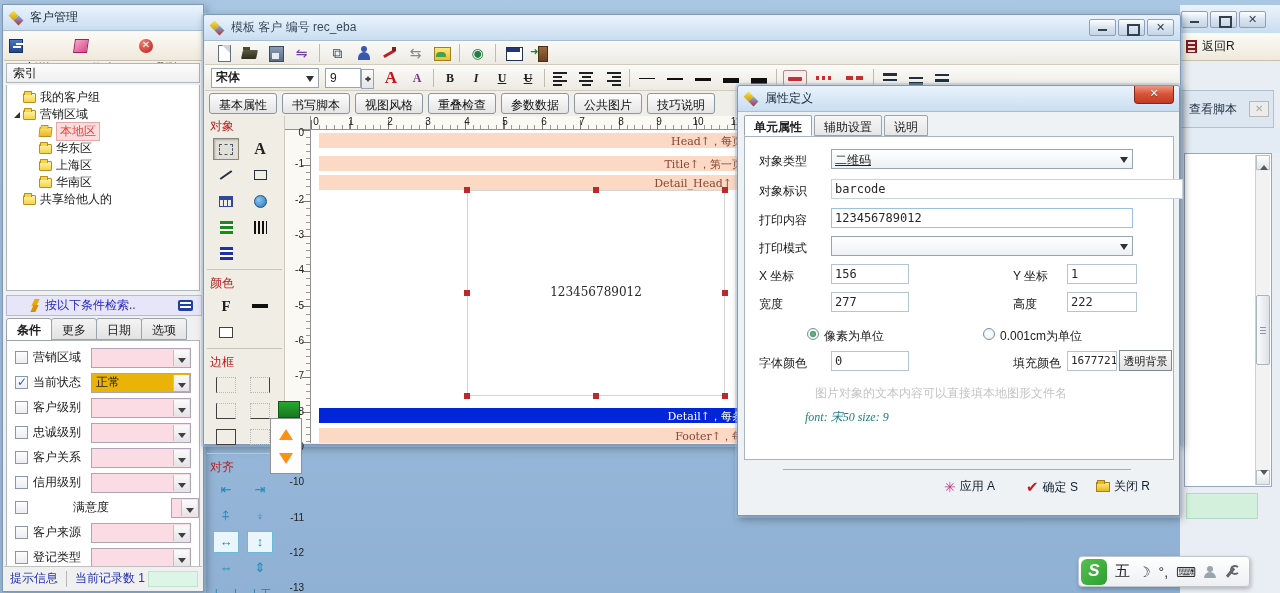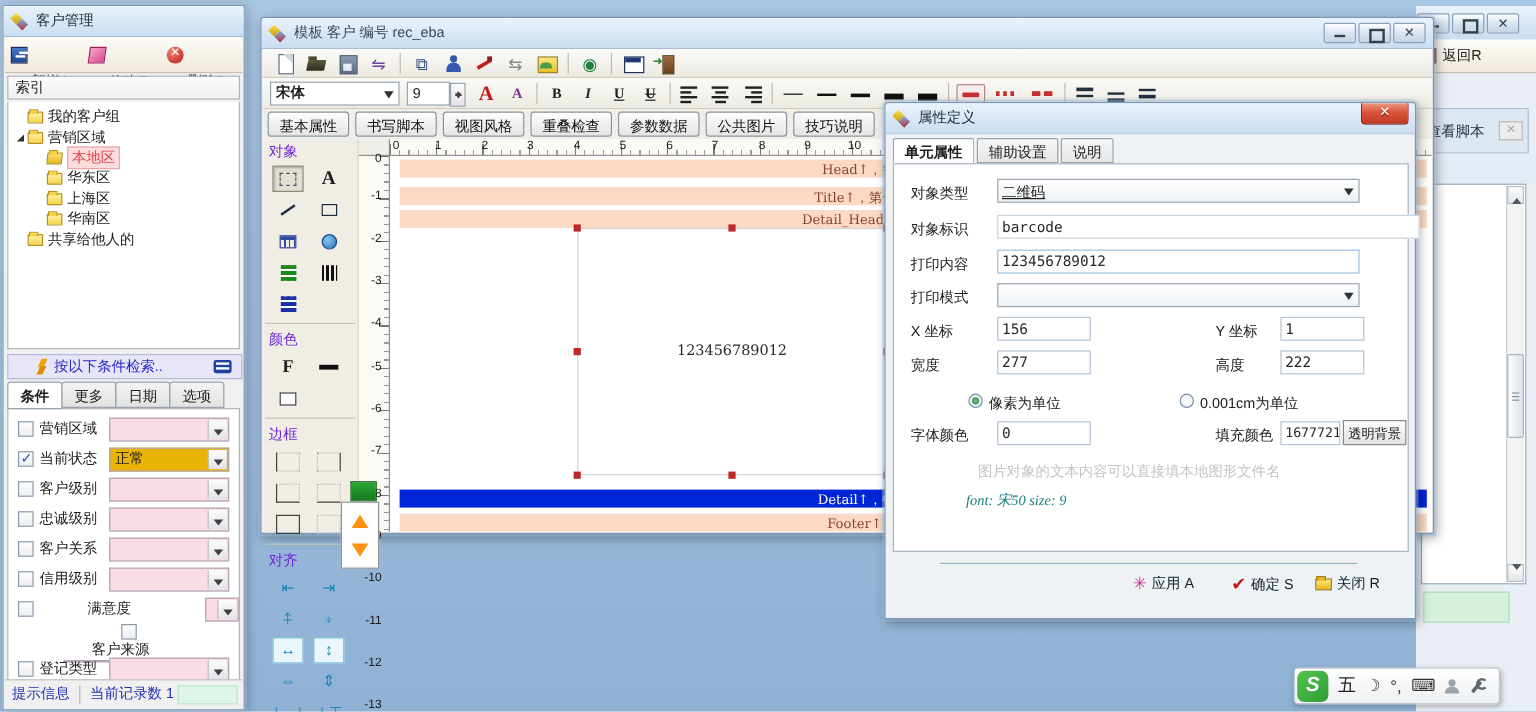--- a/index.html
+++ b/index.html
@@ -68,21 +68,21 @@
   .dd { position:relative; width:100px; height:20px; border:1px solid #B0A4B4; background:#FBDCE4; display:flex; align-items:center; padding-left:4px;}
   .dd.white { background:#eab308;}
   .dd .arrow { position:absolute; right:1px; top:1px; bottom:1px; width:16px; background:linear-gradient(#FBFBFB,#E4E4E8); border-left:1px solid #C0C0C8;}
   .dd .arrow::after{ content:""; position:absolute; left:4px; top:8px; border:4px solid transparent; border-top:5px solid #404040;}
   #lp-status { position:absolute; left:1px; right:1px; bottom:1px; height:24px; background:#F0F0F0; border-top:1px solid #C0C0C0;
       display:flex; align-items:center; color:#2030B0;}
   .st-sep { width:1px; height:16px; background:#B8B8B8; margin:0 8px;}
   .st-green { position:absolute; right:4px; top:4px; width:50px; height:16px; background:#DCF5E6; border:1px solid #BFE4CE;}
 
   
-  #win-editor { left:203px; top:14px; width:978px; height:431px;margin-left:14px;}
+  #win-editor { left:203px; top:14px; width:978px; height:431px;}
   #ed-tb1 { position:absolute; left:1px; right:1px; top:26px; height:24px; background:linear-gradient(#FAFAF8,#ECEAE2);
       border-bottom:1px solid #D0CCC0; display:flex; align-items:center; gap:9px; padding-left:10px;}
   .tsep { width:1px; height:18px; background:#C0BCB0; }
   .ti { width:17px; height:16px; position:relative; flex:none;}
   .ti-page::before{content:"";position:absolute;left:3px;top:0;width:11px;height:15px;background:#fff;border:1px solid #607080;}
   .ti-page::after{content:"";position:absolute;right:2px;top:0;border:4px solid #CBD4DC;border-left-color:transparent;border-bottom-color:transparent;}
   .ti-open::before{content:"";position:absolute;left:1px;top:5px;width:15px;height:9px;background:linear-gradient(#5A5A40,#2E2E1C);border-radius:1px;transform:skewX(-12deg);}
   .ti-open::after{content:"";position:absolute;left:2px;top:2px;width:7px;height:3px;background:#4A4A30;}
   .ti-save::before{content:"";position:absolute;left:2px;top:1px;width:13px;height:14px;background:linear-gradient(#8C9CB4,#5A6C88);border:1px solid #3A4A60;}
   .ti-save::after{content:"";position:absolute;left:5px;bottom:2px;width:7px;height:6px;background:#E8ECF0;}
@@ -113,21 +113,21 @@
   .redic.sel { border:1px solid #B08888; border-radius:2px; background:#F6ECEC;}
   .red-bar{position:absolute; left:4px; right:4px; top:6px; height:4px; background:#C83030; border-radius:1px;}
   .red-dots i{position:absolute; top:6px; width:3px; height:4px; background:#C83030;}
   .red-dash i{position:absolute; top:6px; width:7px; height:4px; background:#C83030;}
   .dist i{position:absolute; left:3px; height:2px; background:#203040;}
   #ed-tabs { position:absolute; left:1px; right:1px; top:76px; height:25px; background:#F0EEE8; display:flex; gap:5px; padding:2px 0 0 4px;}
   .ed-tab { height:21px; padding:3px 9px 0; background:linear-gradient(#FDFDFD,#E4E4E4); border:1px solid #8A96A2; border-radius:3px; color:#101010;}
 
   
   #palette { position:absolute; left:1px; top:101px; width:80px; bottom:1px; background:#F0EDE5; border-right:1px solid #CFCABE; }
-  .pal-lbl { padding:2px 0 1px 5px; color:#6d28d9;}
+  .pal-lbl { padding:2px 0 1px 5px; color:#b91c1c;}
   .pal-hr { height:1px; background:#C8C4B8; margin:3px 2px;}
   .pal-grid { display:flex; flex-wrap:wrap; gap:4px 8px; padding:2px 0 2px 8px; width:76px;}
   .pal-btn { width:26px; height:22px; background:#F6F4EE; border:1px solid #BCB8AC; display:flex; align-items:center; justify-content:center; position:relative;}
   .pal-btn.pressed { background:#E2DFD6; border-color:#8A867A; box-shadow:inset 1px 1px 2px rgba(0,0,0,.25);}
   .g-select{width:14px;height:11px;border:1px dashed #505868;}
   .g-line{width:14px;height:2px;background:#203040;transform:rotate(-35deg);}
   .g-rect{width:13px;height:10px;border:1px solid #203040;}
   .g-table{width:14px;height:11px;border:1px solid #3048A0;background:
      linear-gradient(#3048A0 0 3px, transparent 3px),
      repeating-linear-gradient(90deg,transparent 0 3px,#3048A0 3px 4px);}
@@ -400,21 +400,21 @@
           </span>
       </div>
       <div class="f-row" style="top:154px;gap:40px;">
         <span class="cb"></span>
         <span class="f-lbl">满意度</span>
         <span class="dd">
             <span></span>
             <span class="arrow"></span>
           </span>
       </div>
-      <div class="f-row" style="top:179px;flex-direction:column;">
+      <div class="f-row" style="top:179px;">
         <span class="cb"></span>
         <span class="f-lbl">客户来源</span>
         <span class="dd">
             <span></span>
             <span class="arrow"></span>
           </span>
       </div>
       <div class="f-row" style="top:204px;">
         <span class="cb"></span>
         <span class="f-lbl">登记类型</span>

